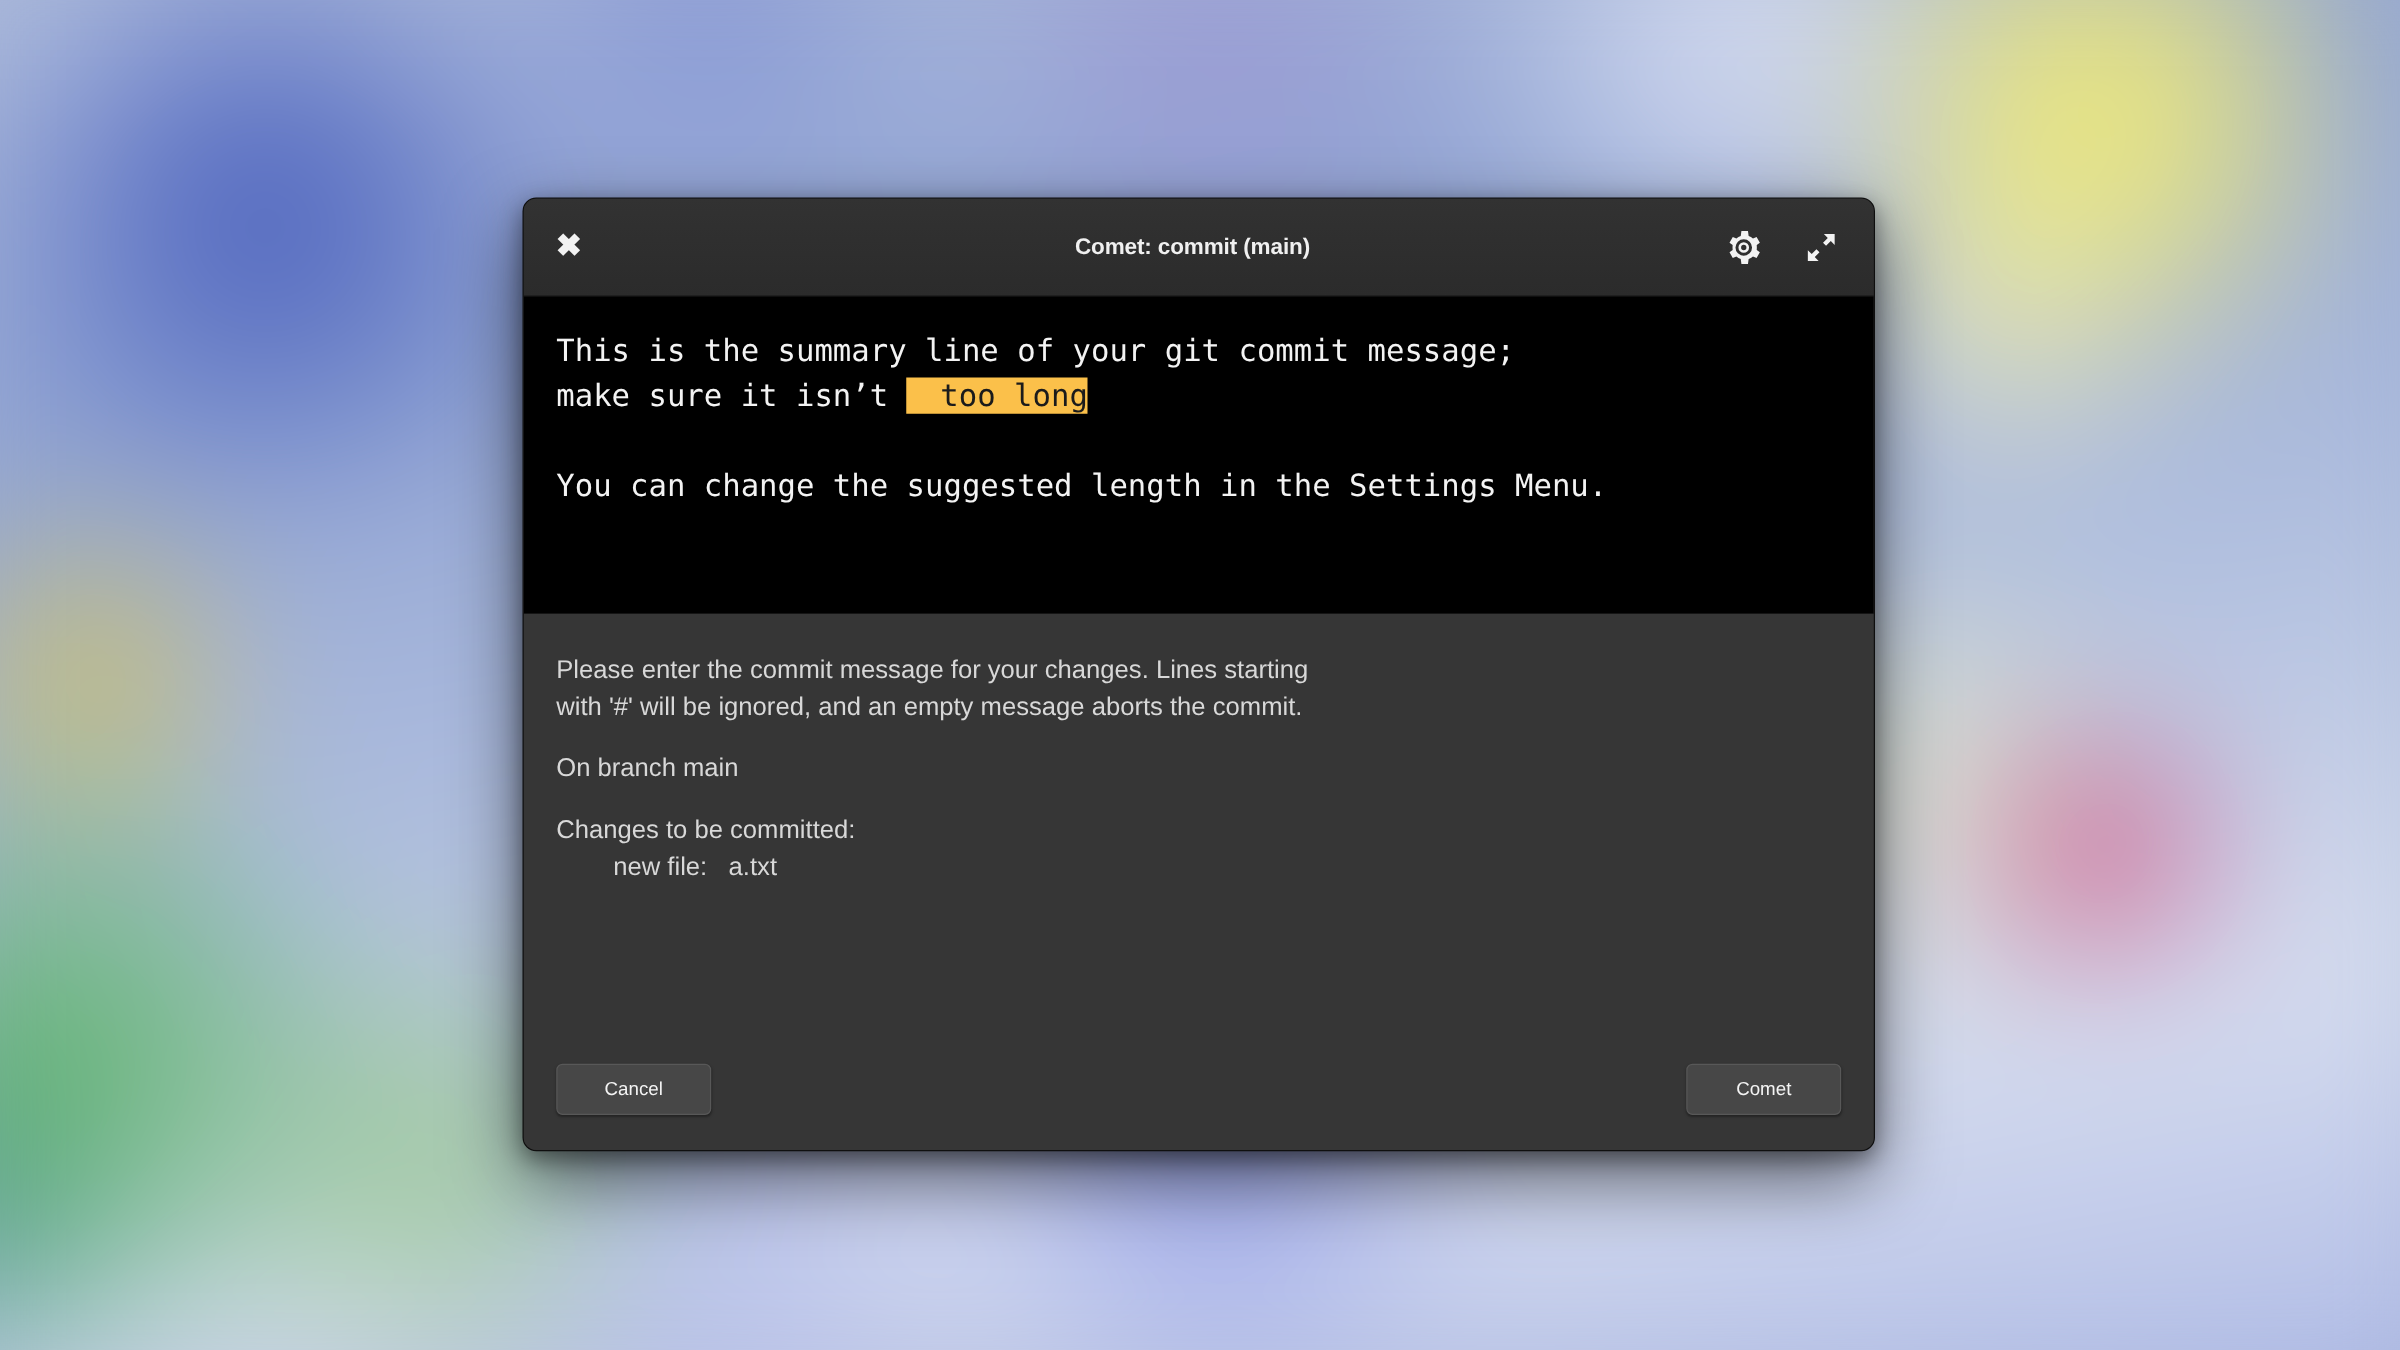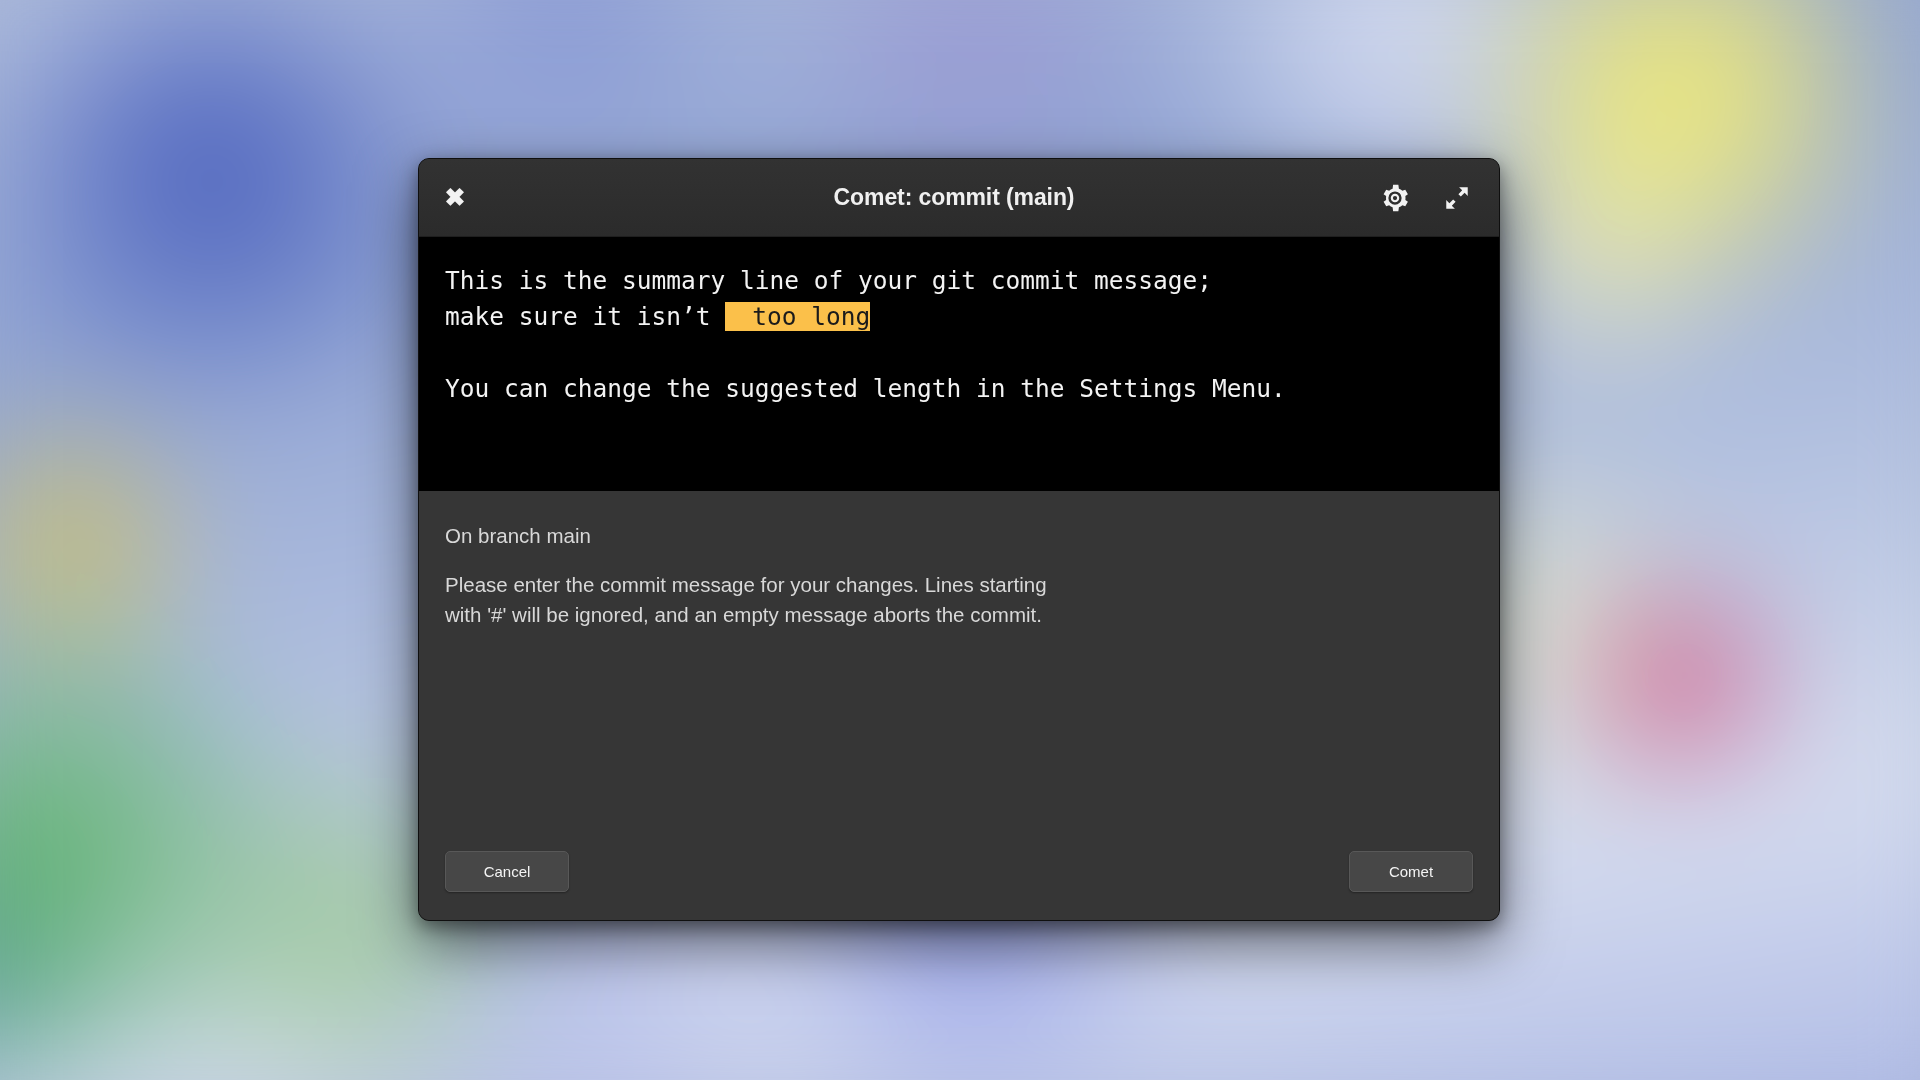--- a/index.html
+++ b/index.html
@@ -83,21 +83,21 @@
     font-size: 25px;
     font-weight: bold;
     line-height: 1;
     font-family: "Liberation Sans", sans-serif;
   }
 
   #title-text {
     position: absolute;
     left: 0; right: 10px;
     text-align: center;
-    font-size: 23px;
+    font-size: 18px;
     font-weight: bold;
     color: #f0f0f0;
     pointer-events: none;
     letter-spacing: -0.1px;
   }
 
   #titlebar-right {
     margin-left: auto;
     margin-right: 20px;
     display: flex;
@@ -200,23 +200,24 @@
     </div>
   </div>
 
   <div id="editor"><span>This is the summary line of your git commit message;
 make sure it isn’t </span><span class="hl">too long</span><span>
 
 You can change the suggested length in the Settings Menu.</span></div>
 
   <div id="info-panel">
 
-    <div class="info-block">On branch main</div>
     <div class="info-block">Please enter the commit message for your changes. Lines starting
 with '#' will be ignored, and an empty message aborts the commit.</div>
+    <div class="info-block">On branch main</div>
+    <div class="info-block"><span>Changes to be committed:</span><br><span>        new file:   a.txt</span></div>
 
     <div id="footer">
       <button class="dlg-btn">Cancel</button>
       <button class="dlg-btn">Comet</button>
     </div>
 
   </div>
 </div>
 
 </body></html>

